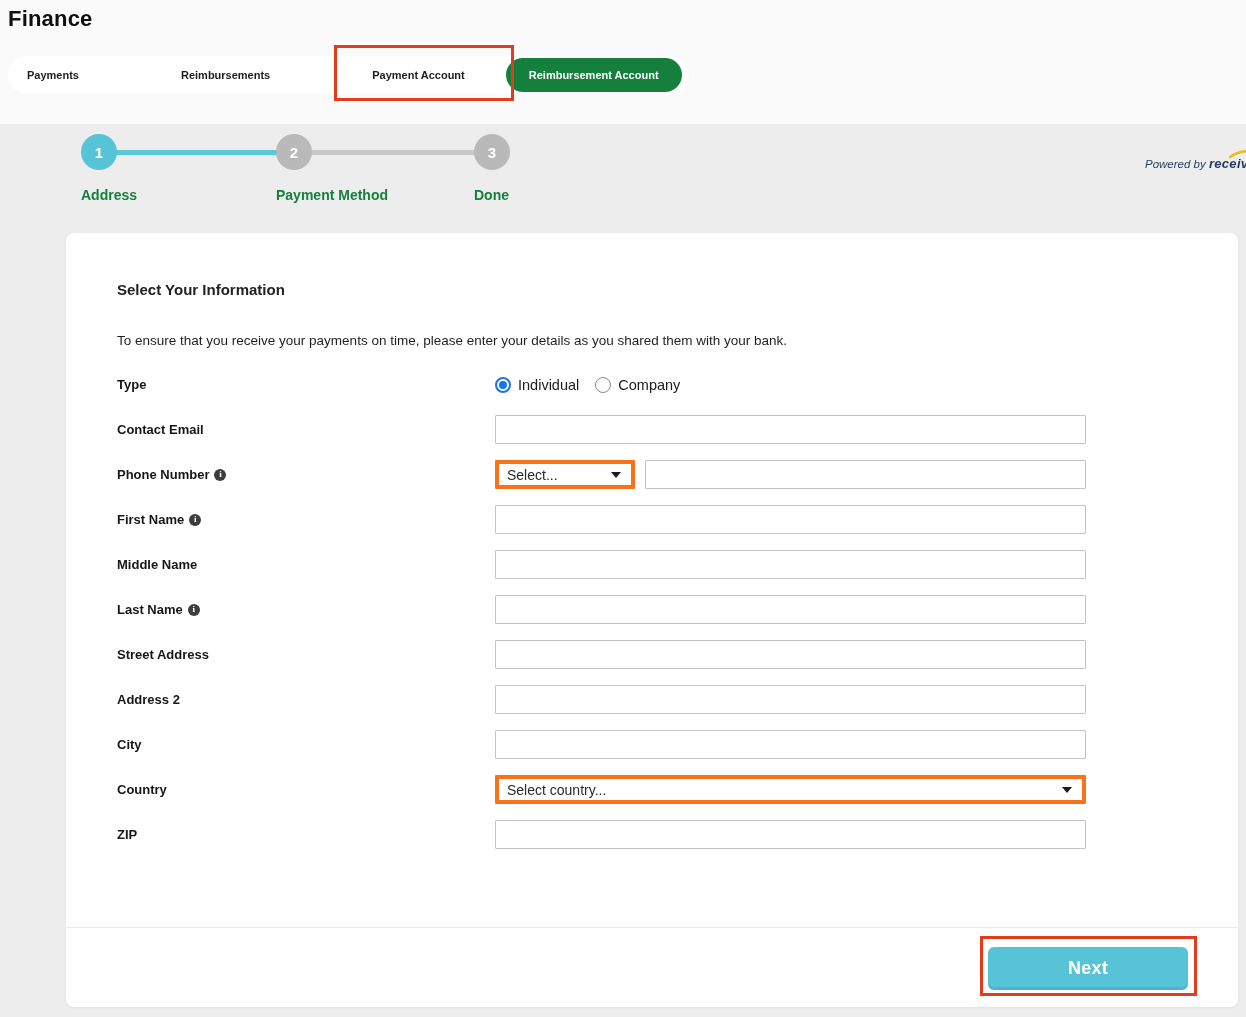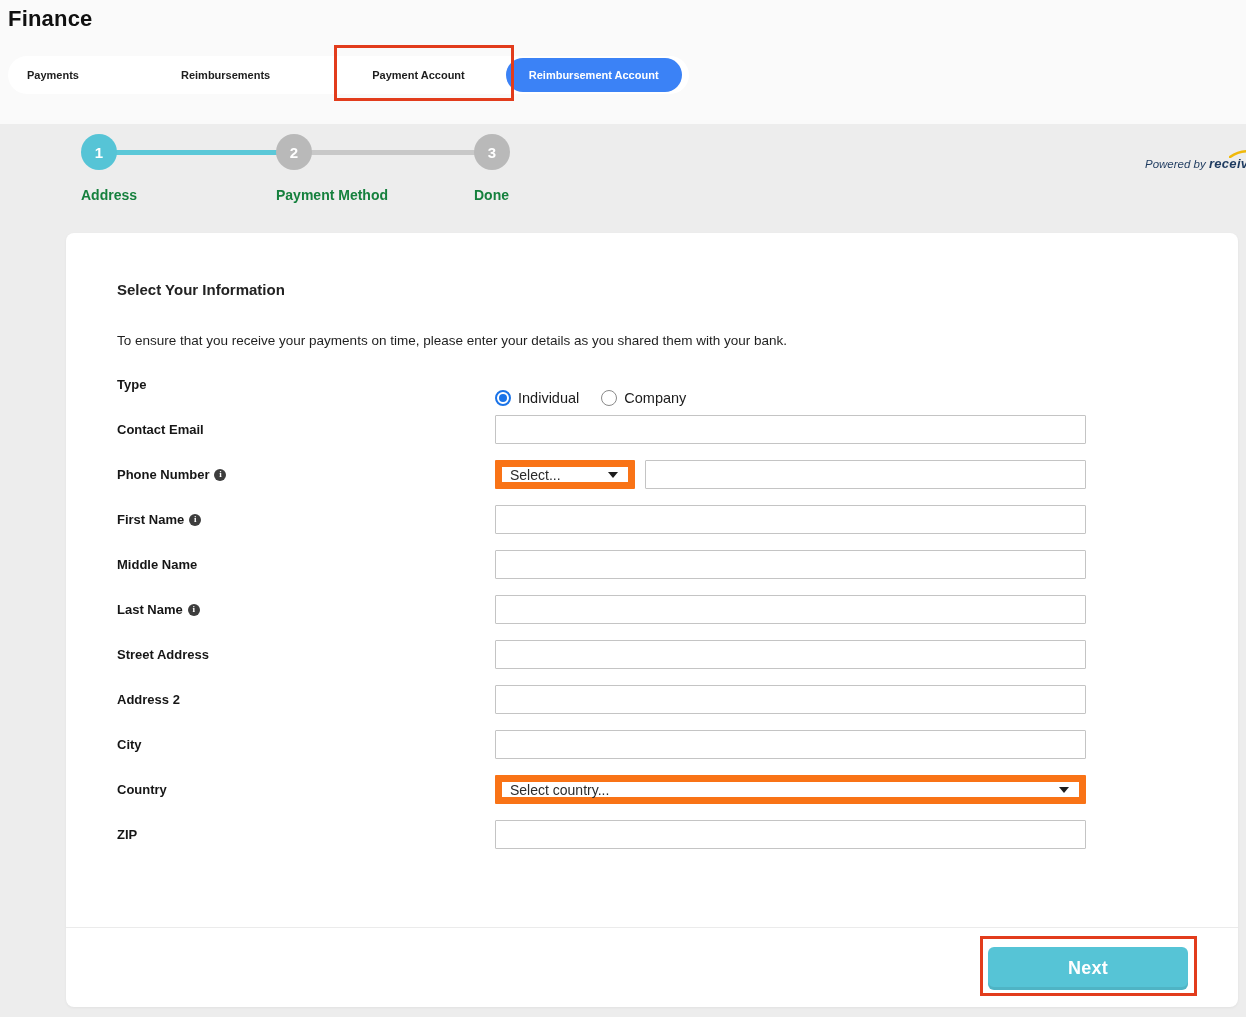--- a/index.html
+++ b/index.html
@@ -27,21 +27,21 @@
   }
   .tab {
     font-size:11px; font-weight:600; color:#1d1d1d;
     white-space:nowrap; cursor:pointer; background:none; border:none;
     font-family:"Liberation Sans", sans-serif;
   }
   .tab + .tab { margin-left:42px;padding-left:40px; }
   .tab--pm { margin-left:38px; }
   .tab-pill {
     margin-left:21px; height:34px; border-radius:17px;
-    background:#3b82f6; color:#ffffff;
+    background:#15803d; color:#ffffff;
     display:flex; align-items:center; padding:0 23px;
     font-size:11px; font-weight:bold; white-space:nowrap;
     border:none; cursor:pointer; font-family:"Liberation Sans", sans-serif;
   }
 
   
   .content-bg {
     position:absolute; left:0; top:124px; width:1246px; height:893px;
     background:#ededed;
   }
@@ -104,35 +104,35 @@
 
   .text-input {
     width:591px; height:29px; margin-top:2px;
     border:1px solid #c4c4c4; background:#fff; border-radius:1px;
     font-size:14px; padding:0 8px; color:#222; outline:none;
     font-family:"Liberation Sans", sans-serif;
   }
   .text-input--phone { width:441px; margin-left:10px; }
 
   .select {
-    height:29px; margin-top:2px; border:7px solid #f97316; background:#fff;
+    height:29px; margin-top:2px; border:4px solid #f97316; background:#fff;
     display:flex; align-items:center; justify-content:space-between;
     font-size:14px; color:#2a2a2a; padding:0 10px 0 8px; cursor:pointer;
     border-radius:1px;
   }
   .select--phone { width:140px; }
   .select--country { width:591px; }
   .caret {
     width:0; height:0;
     border-left:5px solid transparent; border-right:5px solid transparent;
     border-top:6px solid #1c1c1c; margin-left:8px; flex:0 0 auto;
   }
 
   
-  .radio-group { display:flex; align-items:center; margin-top:22px; gap:22px; }
+  .radio-group { display:flex; align-items:center; margin-top:9px; gap:16px; }
   .radio-option { display:flex; align-items:center; gap:7px; cursor:pointer; }
   .radio {
     width:16px; height:16px; border-radius:50%; background:#fff;
     display:flex; align-items:center; justify-content:center; flex:0 0 auto;
   }
   .radio--on  { border:2px solid #1a73e8; }
   .radio--on .dot { width:8px; height:8px; border-radius:50%; background:#1a73e8; }
   .radio--off { border:1.5px solid #8a8a8a; }
   .radio-label { font-size:14.5px; color:#1c1c1c; }
 

